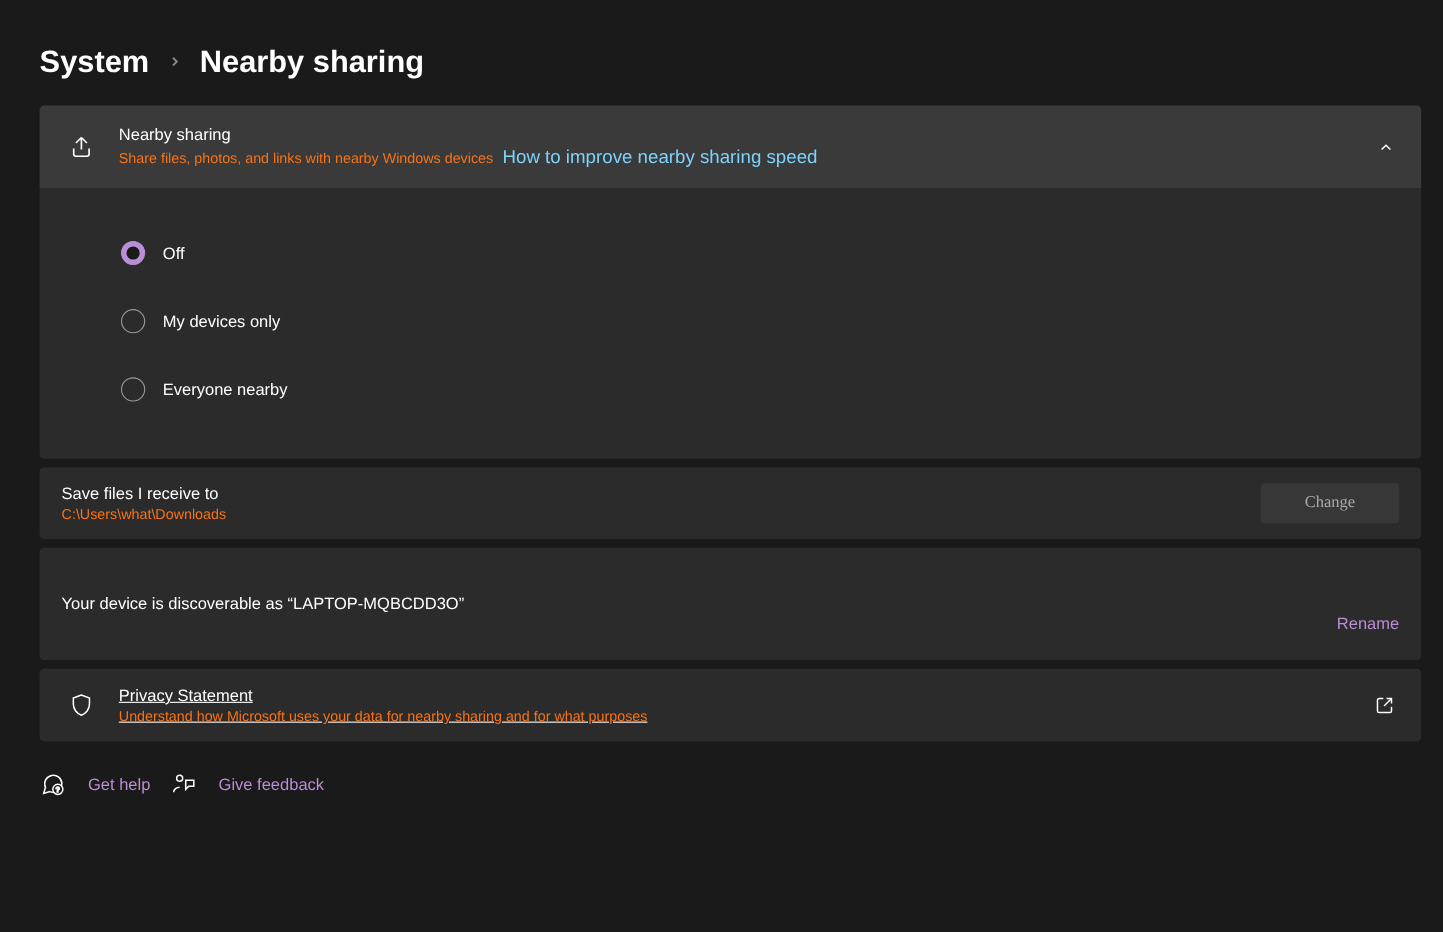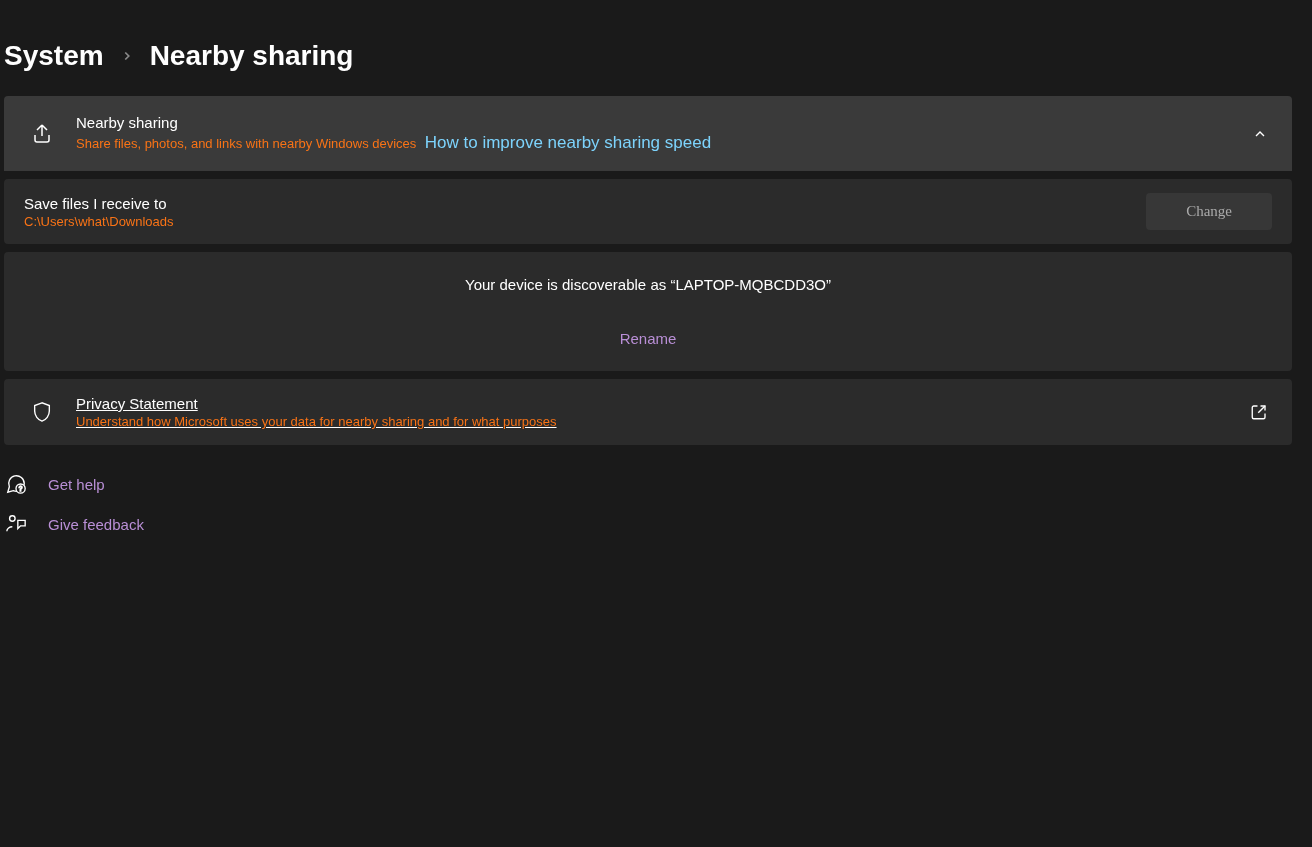--- a/index.html
+++ b/index.html
@@ -9,21 +9,21 @@
     }
     body {
       width: 1312px;
       height: 847px;
       background-color: #1a1a1a;
       font-family: "Segoe UI", sans-serif;
       color: #ffffff;
       overflow: hidden;
     }
     .page-container {
-      padding: 40px 20px 20px 4px;
+      padding: 40px 20px 20px 36px;
     }
     .breadcrumb {
       display: flex;
       align-items: center;
       gap: 16px;
       margin-bottom: 24px;
     }
     .breadcrumb-item {
       font-size: 28px;
       font-weight: 600;
@@ -36,20 +36,21 @@
     }
     .cards {
       display: flex;
       flex-direction: column;
       gap: 4px;
     }
     .card {
       background-color: #2b2b2b;
       border-radius: 4px;
       padding: 16px 24px;
+      gap: 40px;
     }
     .card-header {
       display: flex;
       align-items: center;
       gap: 20px;
     }
     .card-icon {
       flex-shrink: 0;
       width: 28px;
       display: flex;
@@ -142,21 +143,20 @@
       cursor: default;
       font-family: Liberation Serif, serif;
     }
     
     .device-card {
       display: flex;
       align-items: center;
       justify-content: space-between;
       margin-top: 4px;
       padding: 24px 20px;
-      flex-direction: column;
     }
     .device-text {
       font-size: 15px;
       color: #ffffff;
     }
     .rename-link {
       color: #b98fd6;
       font-size: 15px;
       cursor: pointer;
       margin-top: 37px;
@@ -164,21 +164,20 @@
     
     .privacy-card {
       margin-top: 4px;
       padding: 16px 24px;
       text-decoration: underline;
     }
     
     .bottom-links {
       margin-top: 28px;
       display: flex;
-      flex-direction: column;
       gap: 18px;
     }
     .bottom-link-item {
       display: flex;
       align-items: center;
       gap: 20px;
       cursor: pointer;
     }
     .bottom-link-icon {
       width: 24px;
@@ -225,20 +224,36 @@
               <span class="inline-link">How to improve nearby sharing speed</span>
             </div>
           </div>
           <div class="card-action">
             <svg width="16" height="16" viewBox="0 0 24 24" fill="none" stroke="currentColor" stroke-width="2">
                 <polyline points="18 15 12 9 6 15"></polyline>
               </svg>
           </div>
         </div>
       </div>
+      <div class="radio-section">
+        <div class="radio-item">
+          <div class="radio-outer selected">
+              <div class="radio-inner"></div>
+            </div>
+          <div class="radio-label">Off</div>
+        </div>
+        <div class="radio-item">
+          <div class="radio-outer"></div>
+          <div class="radio-label">My devices only</div>
+        </div>
+        <div class="radio-item">
+          <div class="radio-outer"></div>
+          <div class="radio-label">Everyone nearby</div>
+        </div>
+      </div>
     </div>
 
     <div class="card save-card">
       <div>
         <div class="card-title">Save files I receive to</div>
         <div class="card-subtitle">C:\Users\what\Downloads</div>
       </div>
       <button class="btn-change">Change</button>
     </div>
 

